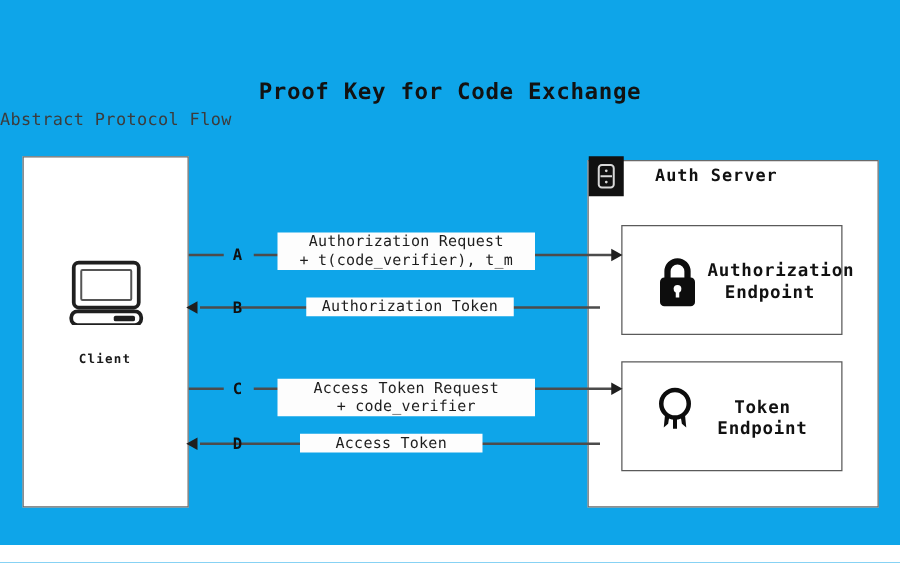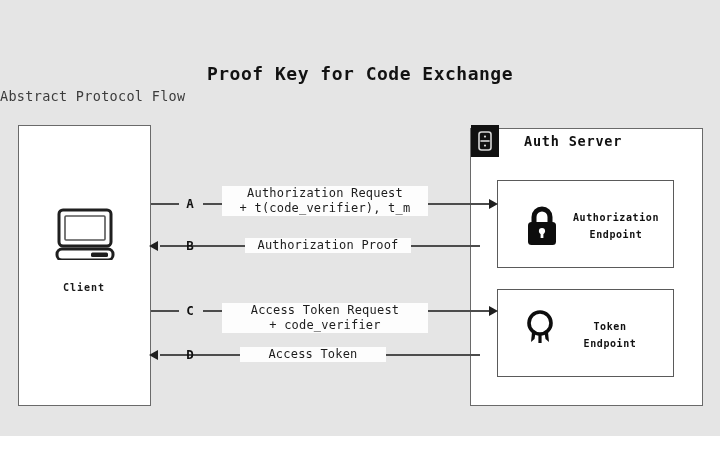--- a/index.html
+++ b/index.html
@@ -4,21 +4,21 @@
 <style>
   html, body {
     margin: 0;
     padding: 0;
     background: #ffffff;
   }
   #canvas {
     position: relative;
     width: 720px;
     height: 436px;
-    background: #e5e5e5;
+    background: #0ea5e9;
     overflow: hidden;
     font-family: "DejaVu Sans Mono", "Liberation Mono", monospace;
     color: #1a1a1a;
   }
 
   
   .title {
     position: absolute;
     left: 0;
     width: 720px;
@@ -58,21 +58,21 @@
     text-align: center;
     font-size: 10px;
     font-weight: bold;
     letter-spacing: 1px;
     color: #1a1a1a;
   }
 
   .endpoint-label {
     position: absolute;
     text-align: center;
-    font-size: 10px;
+    font-size: 14px;
     font-weight: bold;
     line-height: 17px;
     letter-spacing: 0.6px;
     color: #111111;
     white-space: pre-line;
   }
 
   .server-title {
     position: absolute;
     font-size: 13.5px;
@@ -190,21 +190,21 @@
   <div class="hline" style="left:151px; top:203px; width:28px;"></div>
   <div class="step-letter" style="left:182px; top:196px;">A</div>
   <div class="hline" style="left:203px; top:203px; width:289px;"></div>
   <div class="arrowhead-right" style="left:489px; top:199px;"></div>
   <div class="flow-label" style="left:222px; top:186px; width:200px;">Authorization Request
 + t(code_verifier), t_m</div>
 
   <div class="hline" style="left:160px; top:245px; width:320px;"></div>
   <div class="arrowhead-left" style="left:149px; top:241px;"></div>
   <div class="step-letter" style="left:182px; top:238px;">B</div>
-  <div class="flow-label" style="left:245px; top:238px; width:160px;">Authorization Proof</div>
+  <div class="flow-label" style="left:245px; top:238px; width:160px;">Authorization Token</div>
 
   <div class="hline" style="left:151px; top:310px; width:28px;"></div>
   <div class="step-letter" style="left:182px; top:303px;">C</div>
   <div class="hline" style="left:203px; top:310px; width:289px;"></div>
   <div class="arrowhead-right" style="left:489px; top:306px;"></div>
   <div class="flow-label" style="left:222px; top:303px; width:200px;">Access Token Request
 + code_verifier</div>
 
   <div class="hline" style="left:160px; top:354px; width:320px;"></div>
   <div class="arrowhead-left" style="left:149px; top:350px;"></div>

